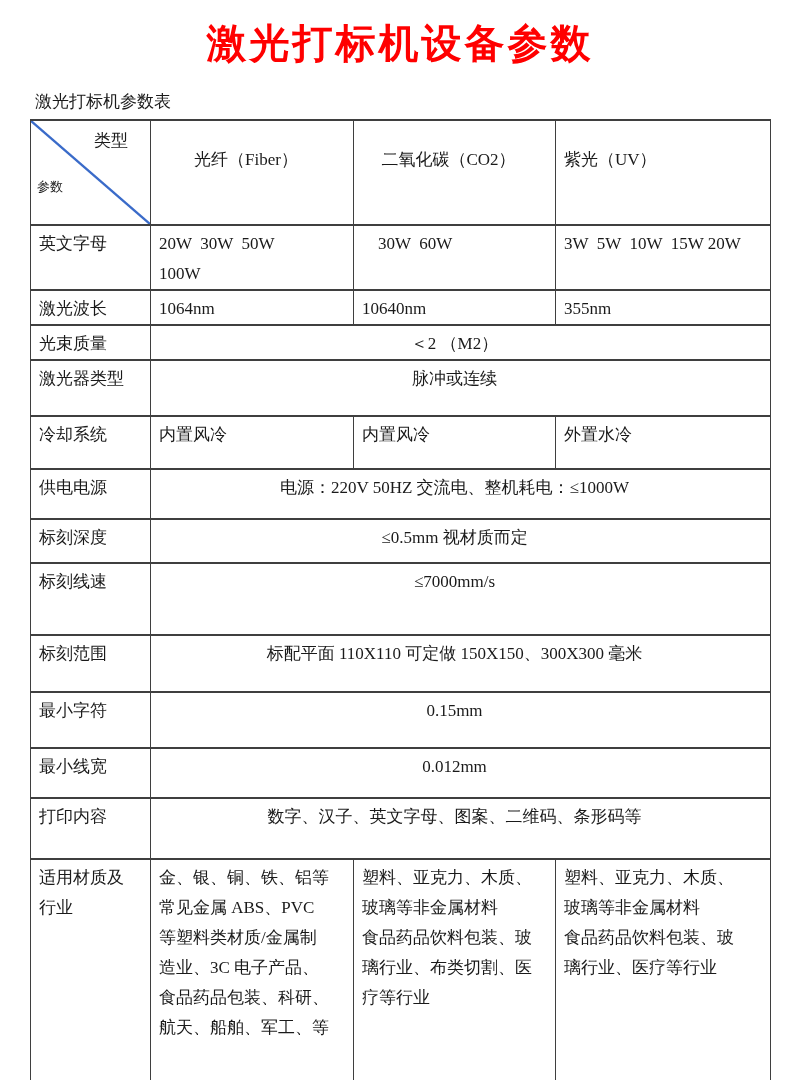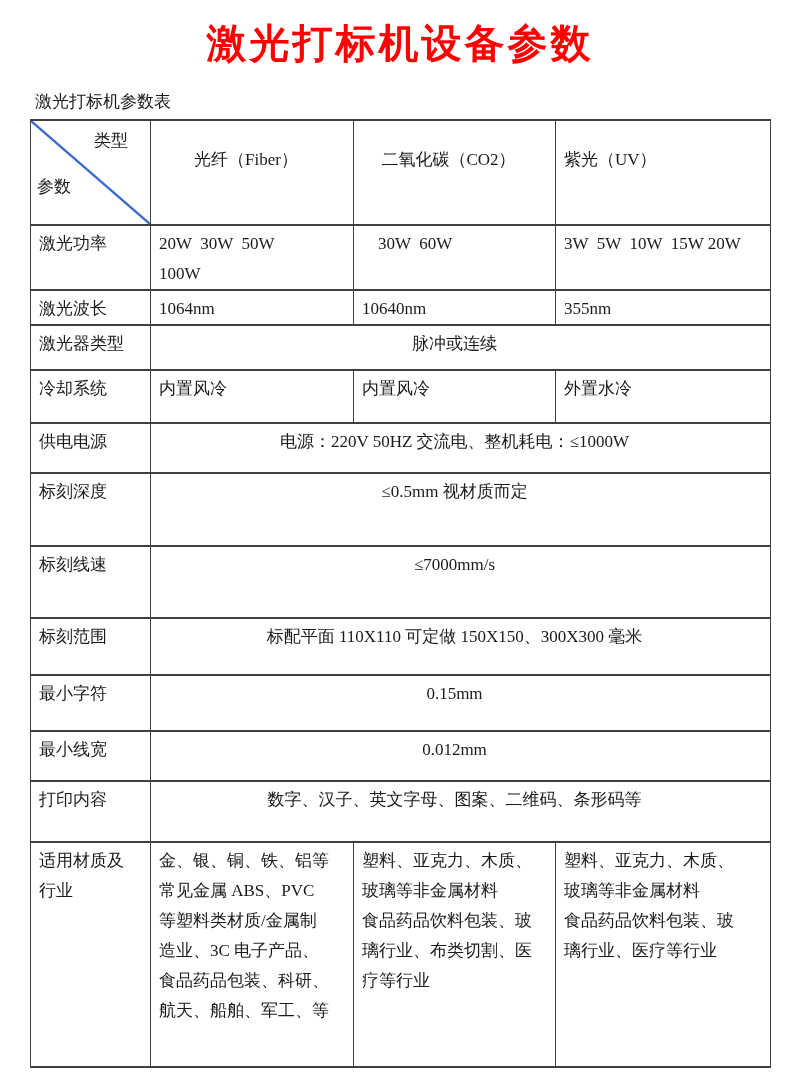--- a/index.html
+++ b/index.html
@@ -79,21 +79,21 @@
   .corner .type-label {
     position: absolute;
     top: 5px;
     right: 22px;
     font-size: 17px;
   }
   .corner .param-label {
     position: absolute;
     bottom: 22px;
     left: 6px;
-    font-size: 17px;
+    font-size: 13px;
   }
 </style>
 </head>
 <body>
 
 <div class="page">
 
   <h1 class="doc-title">激光打标机设备参数</h1>
 
   <div class="table-caption">激光打标机参数表</div>
@@ -114,53 +114,57 @@
         </svg>
         <span class="type-label">类型</span>
         <span class="param-label">参数</span>
       </td>
       <td class="hcell">光纤（Fiber）</td>
       <td class="hcell">二氧化碳（CO2）</td>
       <td class="hcell left">紫光（UV）</td>
     </tr>
 
     <tr style="height:65px">
-      <td>激光功率</td>
+      <td>英文字母</td>
       <td>20W  30W  50W
 100W</td>
       <td class="indent">30W  60W</td>
       <td>3W  5W  10W  15W 20W</td>
     </tr>
 
     <tr style="height:35px">
       <td>激光波长</td>
       <td>1064nm</td>
       <td>10640nm</td>
       <td>355nm</td>
     </tr>
 
-
-    <tr style="height:45px">
+    <tr style="height:32px">
+      <td>光束质量</td>
+      <td class="center" colspan="3">＜2 （M2）</td>
+    </tr>
+
+    <tr style="height:56px">
       <td>激光器类型</td>
       <td class="center" colspan="3">脉冲或连续</td>
     </tr>
 
     <tr style="height:53px">
       <td>冷却系统</td>
       <td>内置风冷</td>
       <td>内置风冷</td>
       <td>外置水冷</td>
     </tr>
 
     <tr style="height:50px">
       <td>供电电源</td>
       <td class="center" colspan="3">电源：220V 50HZ 交流电、整机耗电：≤1000W</td>
     </tr>
 
-    <tr style="height:73px">
+    <tr style="height:44px">
       <td>标刻深度</td>
       <td class="center" colspan="3">≤0.5mm 视材质而定</td>
     </tr>
 
     <tr style="height:72px">
       <td>标刻线速</td>
       <td class="center" colspan="3">≤7000mm/s</td>
     </tr>
 
     <tr style="height:57px">

